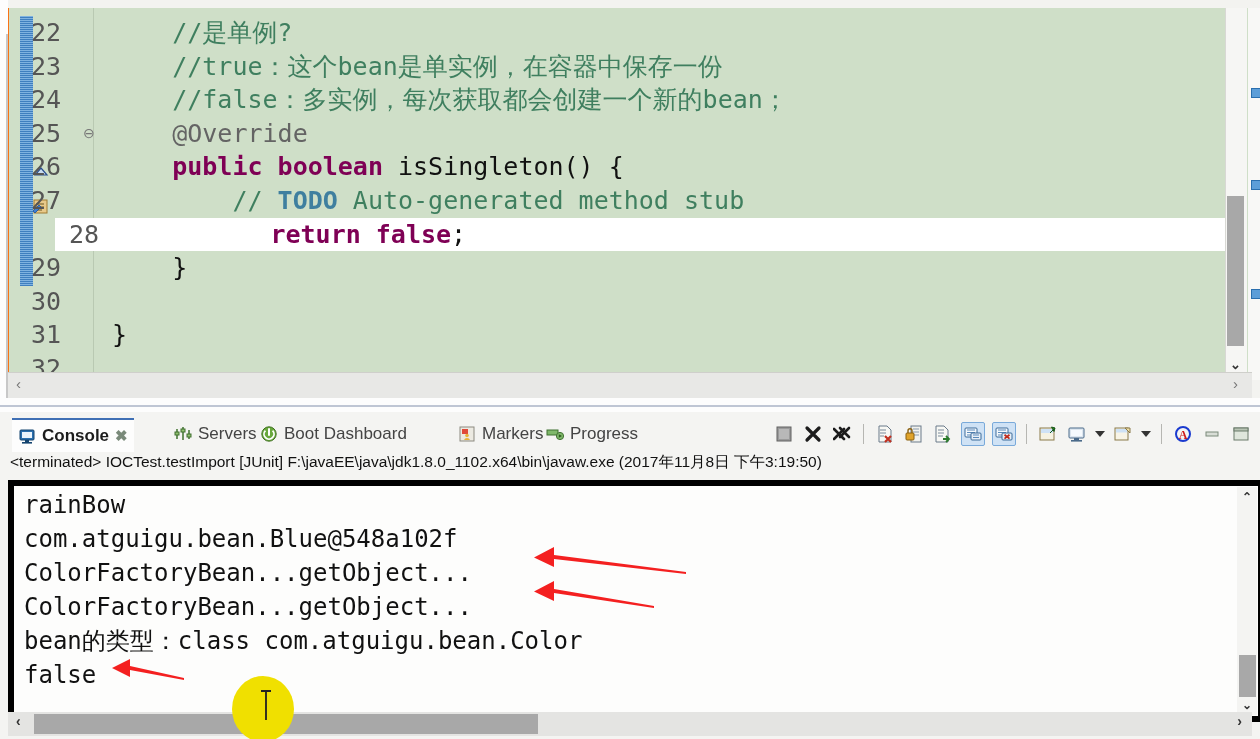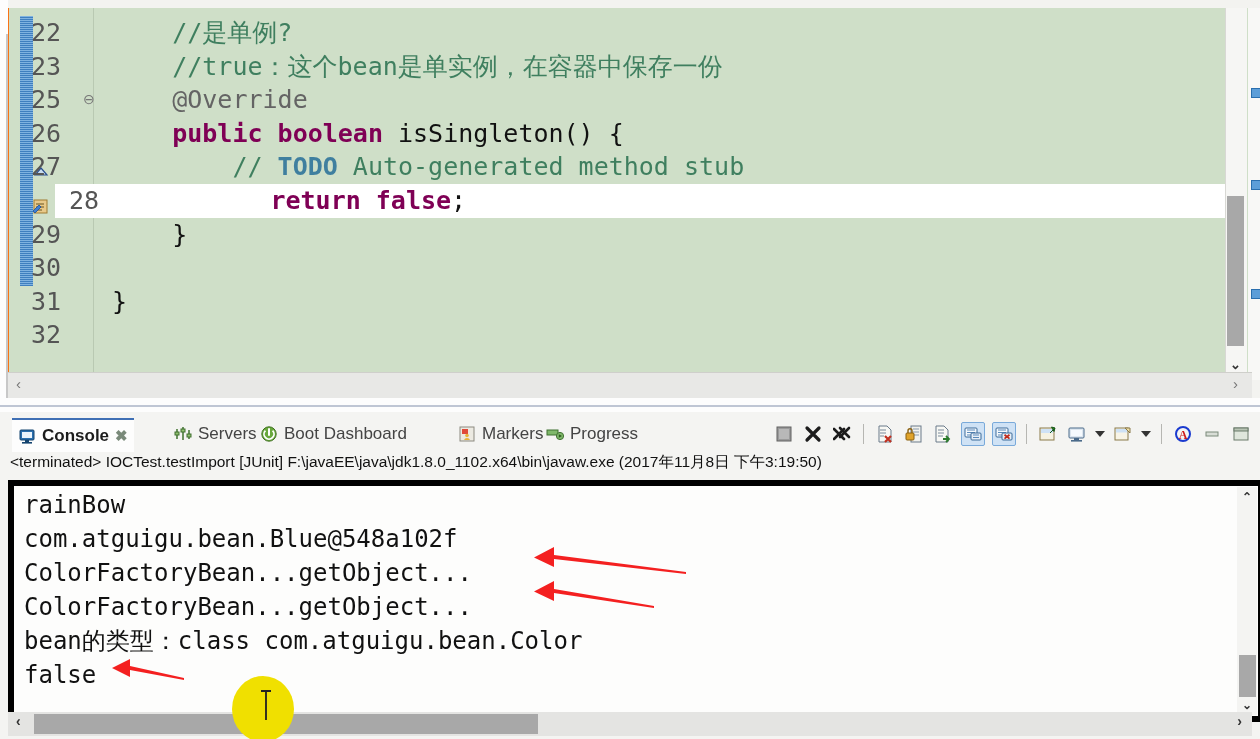--- a/index.html
+++ b/index.html
@@ -109,20 +109,21 @@
           <rect x="2" y="2" width="13" height="13" fill="#e8c98a" stroke="#a07a30" stroke-width="1"></rect>
           <path d="M4 6 h8 M4 9 h8 M4 12 h6" stroke="#6b5420" stroke-width="1"></path>
           <path d="M1 13 L7 7 L9 9 L3 15 Z" fill="#3f7fcf" stroke="#1a4f9f" stroke-width="0.8"></path>
         </svg>
       </div>
 
       <div class="code-area" id="code-area">
           <div class="crow" style="height: 8px; line-height: 8px; overflow: hidden;"><span class="ctext"></span></div>
           <div class="crow"><span class="lnum">22</span><span class="ctext">&nbsp;&nbsp;&nbsp;&nbsp;<span class="cmt">//是单例?</span></span></div>
           <div class="crow"><span class="lnum">23</span><span class="ctext">&nbsp;&nbsp;&nbsp;&nbsp;<span class="cmt">//true：这个bean是单实例，在容器中保存一份</span></span></div>
+          <div class="crow"><span class="lnum">24</span><span class="ctext">&nbsp;&nbsp;&nbsp;&nbsp;<span class="cmt">//false：多实例，每次获取都会创建一个新的bean；</span></span></div>
           <div class="crow"><span class="lnum">25</span><span class="fold" style="left: 66px; top: 0px;">⊖</span><span class="ctext">&nbsp;&nbsp;&nbsp;&nbsp;<span class="ann">@Override</span></span></div>
           <div class="crow"><span class="lnum">26</span><span class="ctext">&nbsp;&nbsp;&nbsp;&nbsp;<span class="kw">public </span><span class="kw">boolean </span><span class="plain">isSingleton() {</span></span></div>
           <div class="crow"><span class="lnum">27</span><span class="ctext">&nbsp;&nbsp;&nbsp;&nbsp;&nbsp;&nbsp;&nbsp;&nbsp;<span class="cmt">// </span><span class="todo">TODO</span><span class="cmt"> Auto-generated method stub</span></span></div>
           <div class="crow cur"><span class="lnum">28</span><span class="ctext">&nbsp;&nbsp;&nbsp;&nbsp;&nbsp;&nbsp;&nbsp;&nbsp;<span class="kw">return </span><span class="kw">false</span><span class="plain">;</span></span></div>
           <div class="crow"><span class="lnum">29</span><span class="ctext">&nbsp;&nbsp;&nbsp;&nbsp;<span class="plain">}</span></span></div>
           <div class="crow"><span class="lnum">30</span><span class="ctext"></span></div>
           <div class="crow"><span class="lnum">31</span><span class="ctext"><span class="plain">}</span></span></div>
           <div class="crow"><span class="lnum">32</span><span class="ctext"></span></div>
         </div>
 

